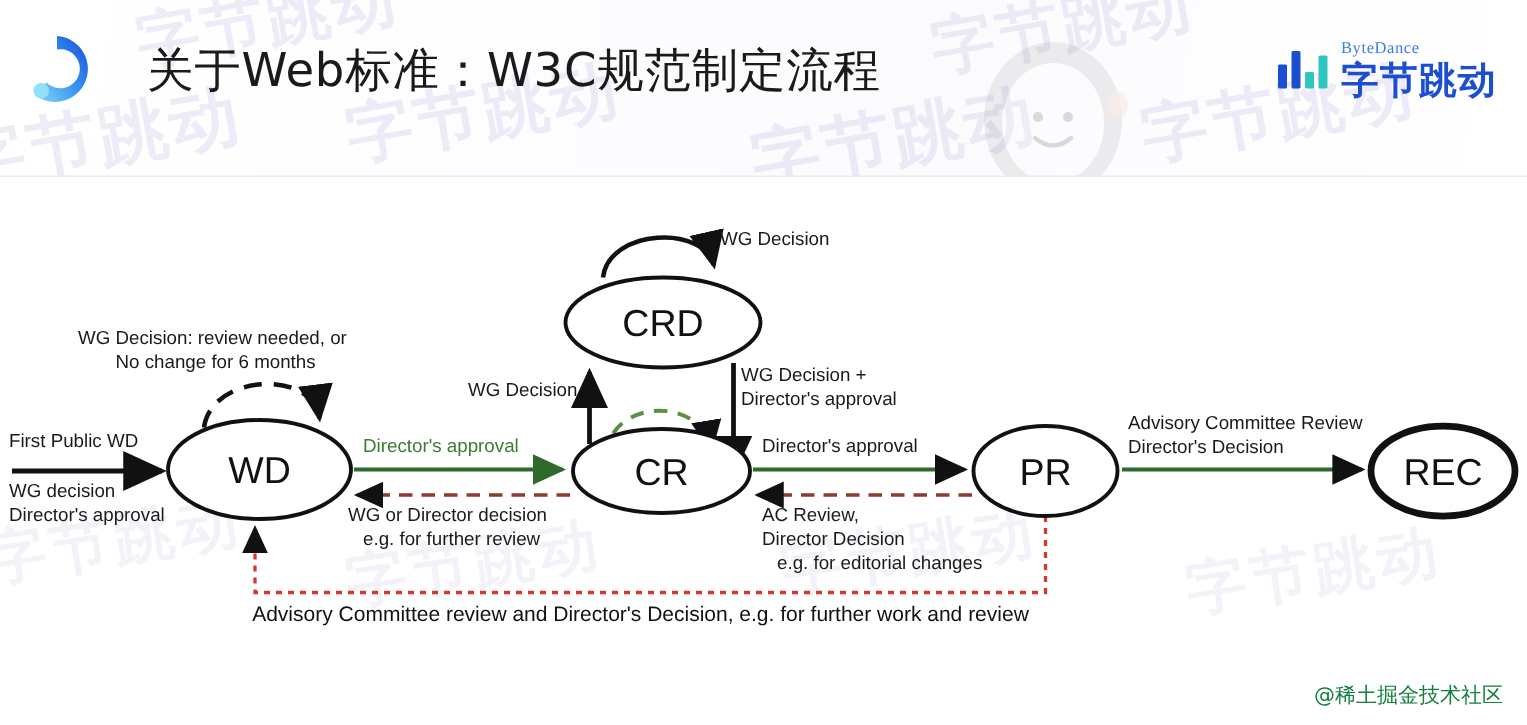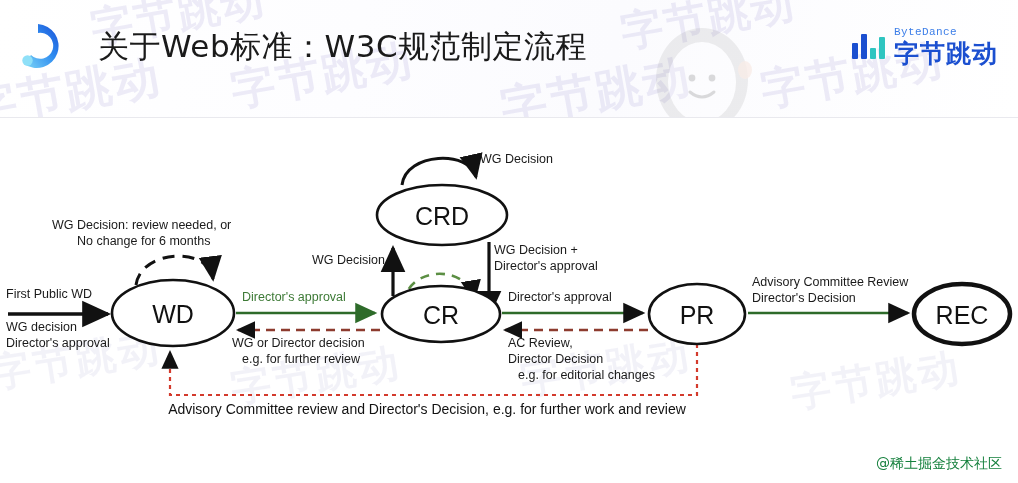--- a/index.html
+++ b/index.html
@@ -73,21 +73,21 @@
     right: 20px; top: 24px;
     height: 44px;
     display: flex;
     align-items: center;
     gap: 9px;
   }
   #bd-bars { display:flex; align-items:flex-end; gap:3px; height:26px; }
   .bar { width: 6px; border-radius: 1px; }
   #bd-wordmark { display: flex; flex-direction: column; line-height: 1; }
   #bd-en {
-    font-family: Liberation Mono, monospace;
+    font-family: Liberation Serif, serif;
     font-size: 11px;
     color: #3c7ee8;
     letter-spacing: .4px;
     margin-bottom: 3px;
   }
   #bd-cn {
     font-family: "DejaVu Sans", sans-serif;
     font-size: 25px;
     font-weight: 700;
     color: #1b4fd0;

